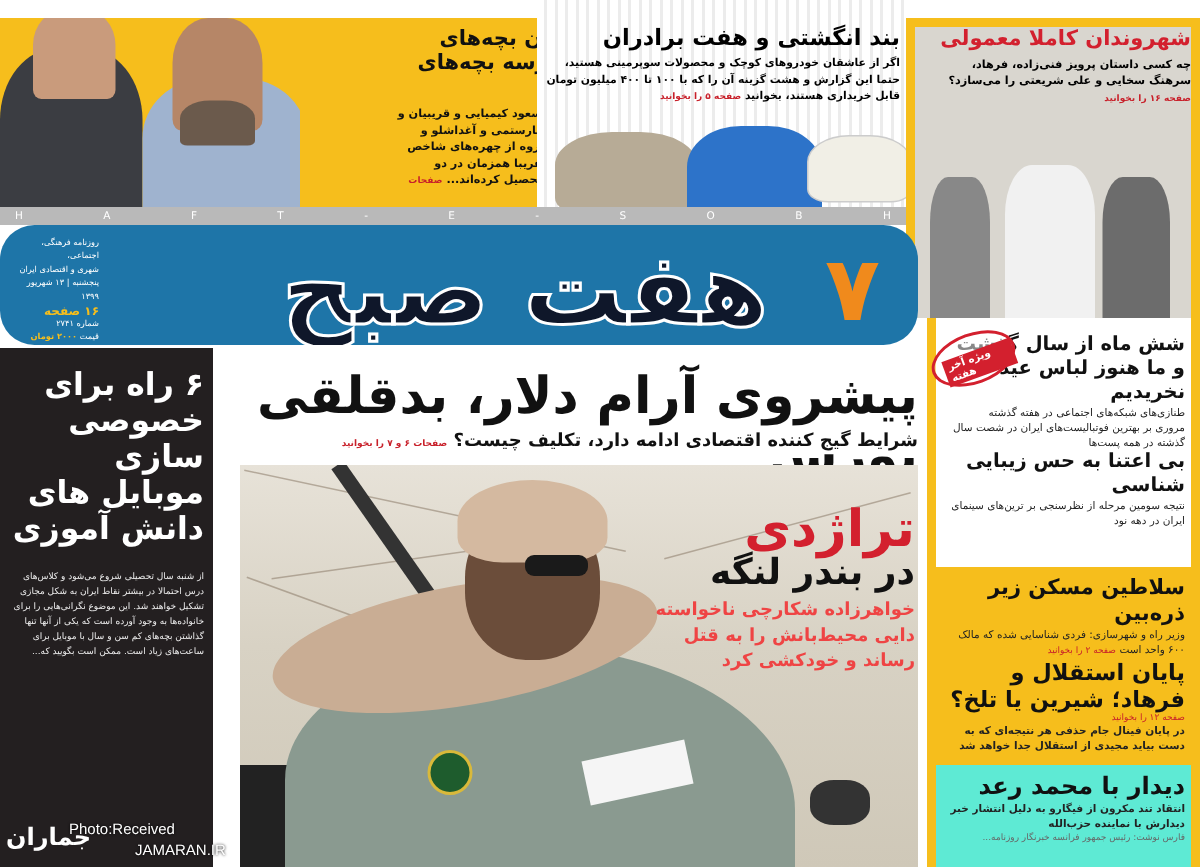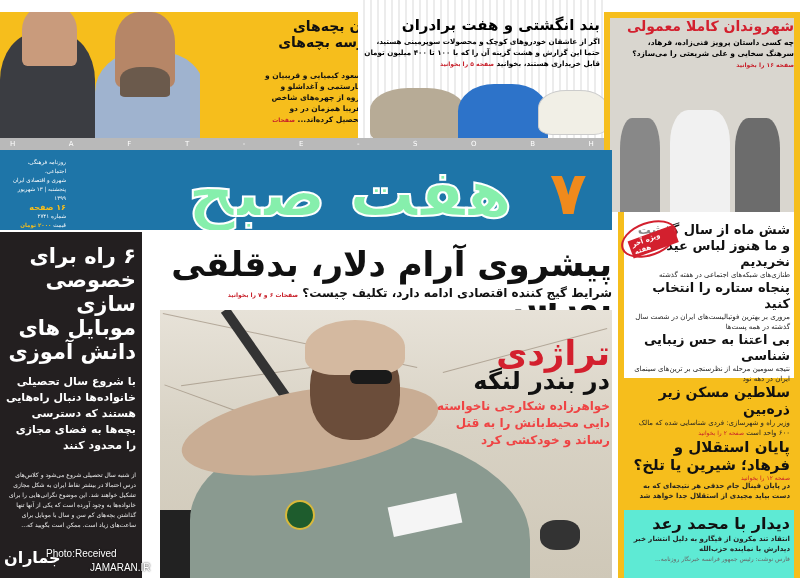--- a/index.html
+++ b/index.html
@@ -27,26 +27,26 @@
   #top-right-story { position: absolute; left: 604px; top: 12px; width: 196px; height: 200px; background: #f6be1c; }
   #tr-inner { position: absolute; left: 6px; top: 6px; right: 6px; bottom: 0; background: #d9d6cf; overflow: hidden; }
   #tr-text { position: absolute; right: 6px; top: 6px; width: 175px; }
   #tr-title { color: #d3202e; font-weight: bold; font-size: 14px; line-height: 17px; }
   #tr-body { font-size: 7.5px; line-height: 11px; font-weight: bold; margin-top: 2px; }
   #tr-ref { font-size: 6px; color: #c8202a; }
 
   
   #letter-strip { position: absolute; left: 0; top: 138px; width: 604px; height: 12px; background: #b9b9b9; display: flex; justify-content: space-between; padding: 0 10px; }
   #letter-strip span { color: #fff; font-size: 7px; line-height: 12px; font-family: "DejaVu Sans", sans-serif; }
-  #masthead { position: absolute; left: 0; top: 150px; width: 612px; height: 80px; background: #1e75a8; overflow: hidden; }
+  #masthead { position: absolute; left: 0; top: 150px; width: 612px; height: 80px; background: #1e75a8; overflow: hidden; border-radius: 23px; }
   #mast-info { position: absolute; left: 6px; top: 8px; width: 60px; color: #fff; font-size: 5.5px; line-height: 9px; }
   #mast-pages { color: #f6be1c; font-weight: bold; font-size: 8px; }
   #mast-price b { color: #f6be1c; }
   #logo { position: absolute; left: 140px; top: 2px; width: 420px; height: 90px; }
-  #logo-text { font-weight: bold; font-size: 66px; color: #86efac; line-height: 84px; text-align: center; letter-spacing: -2px;
+  #logo-text { font-weight: bold; font-size: 66px; color: #0f172a; line-height: 84px; text-align: center; letter-spacing: -2px;
     -webkit-text-stroke: 2px #fff; }
   #logo-seven { position: absolute; left: 410px; top: 6px; font-size: 60px; font-weight: bold; color: #f08a1c; }
 
   
   #left-col { position: absolute; left: 0; top: 232px; width: 142px; height: 346px; background: #231f20; color: #fff; }
   #lc-title { font-weight: bold; font-size: 21px; line-height: 24px; padding: 12px 6px 0 6px; }
   #lc-lead { font-weight: bold; font-size: 11px; line-height: 16px; padding: 10px 6px 0 6px; }
   #lc-body { font-size: 6px; line-height: 10px; padding: 16px 6px 0 6px; color: #eee; }
   #watermark { position: absolute; left: 0; top: 540px; width: 188px; height: 38px; }
   #wm-logo { position: absolute; left: 4px; top: 8px; font-size: 16px; font-weight: bold; color: #fff; }
@@ -164,21 +164,20 @@
     </div>
   </div>
   <div id="logo">
     <div id="logo-text">هفت صبح</div>
     <div id="logo-seven">۷</div>
   </div>
 </div>
 
 <div id="left-col" class="rtl">
   <div id="lc-title">۶ راه برای خصوصی سازی موبایل های دانش آموزی</div>
-  <div id="lc-lead">با شروع سال تحصیلی خانواده‌ها دنبال راه‌هایی هستند که دسترسی بچه‌ها به فضای مجازی را محدود کنند</div>
   <div id="lc-body">از شنبه سال تحصیلی شروع می‌شود و کلاس‌های درس احتمالا در بیشتر نقاط ایران به شکل مجازی تشکیل خواهند شد. این موضوع نگرانی‌هایی را برای خانواده‌ها به وجود آورده است که یکی از آنها تنها گذاشتن بچه‌های کم سن و سال با موبایل برای ساعت‌های زیاد است. ممکن است بگویید که...</div>
 </div>
 <div id="watermark">
   <div id="wm-logo">جماران</div>
   <div id="wm-line1">Photo:Received</div>
   <div id="wm-line2">JAMARAN.IR</div>
 </div>
 
 <div id="main-headline" class="rtl">پیشروی آرام دلار، بدقلقی بورس</div>
 <div id="main-sub" class="rtl">
@@ -205,21 +204,20 @@
 <div id="tragedy" class="rtl">
   <div id="tragedy-title">تراژدی</div>
   <div id="tragedy-sub">در بندر لنگه</div>
   <div id="tragedy-body">خواهرزاده شکارچی ناخواسته دایی محیط‌بانش را به قتل رساند و خودکشی کرد</div>
 </div>
 
 <div id="right-col">
   <div id="rc-weekend" class="rtl">
     <div class="rc-h" style="margin-top:6px;">شش ماه از سال گذشت و ما هنوز لباس عید نخریدیم</div>
     <div class="rc-s">طنازی‌های شبکه‌های اجتماعی در هفته گذشته</div>
-    <div class="rc-h">پنجاه ستاره را انتخاب کنید</div>
     <div class="rc-s">مروری بر بهترین فوتبالیست‌های ایران در شصت سال گذشته در همه پست‌ها</div>
     <div class="rc-h">بی اعتنا به حس زیبایی شناسی</div>
     <div class="rc-s">نتیجه سومین مرحله از نظرسنجی بر ترین‌های سینمای ایران در دهه نود</div>
   </div>
   <div id="rc-yellow" class="rtl">
     <div class="rc-h">سلاطین مسکن زیر ذره‌بین</div>
     <div class="rc-s">
       <span>وزیر راه و شهرسازی: فردی شناسایی شده که مالک ۶۰۰ واحد است</span>
       <span class="rc-ref">صفحه ۲ را بخوانید</span>
     </div>

